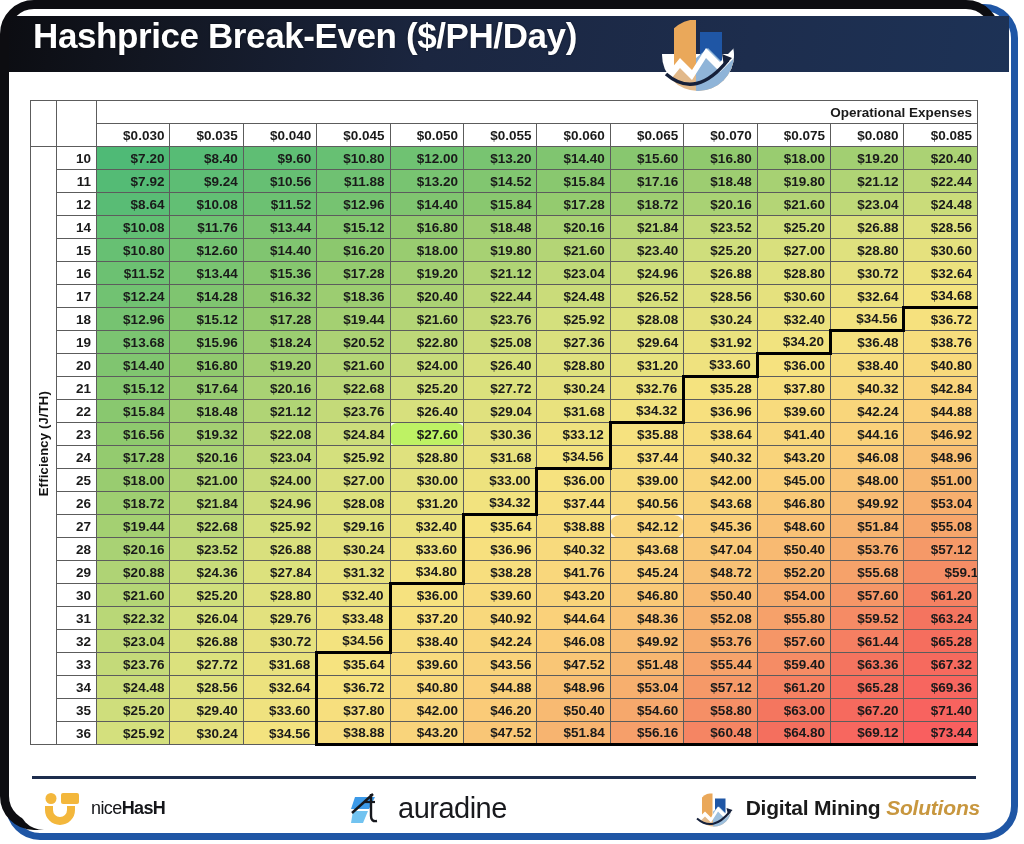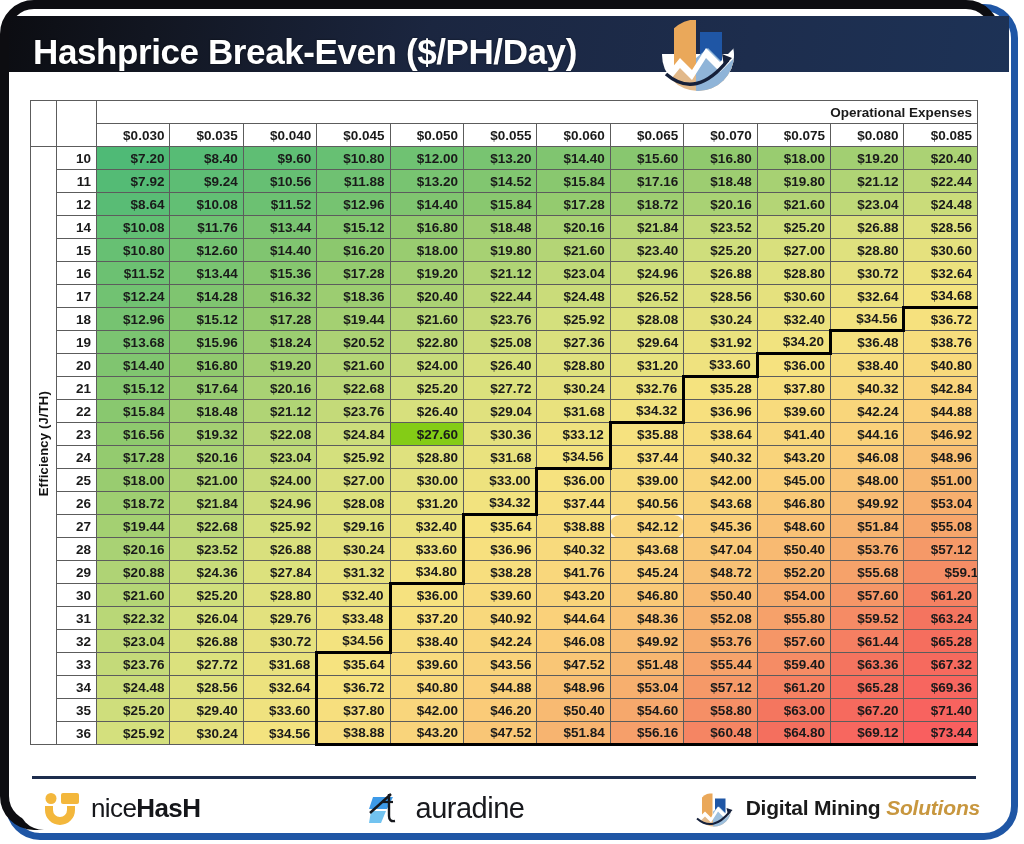--- a/index.html
+++ b/index.html
@@ -41,21 +41,21 @@
     border-radius: 26px;
     overflow: hidden;
   }
   
   .title-bar {
     position: absolute;
     left: 9px; top: 16px;
     width: 1000px; height: 56px;
     background: linear-gradient(100deg, #0c0d12 0%, #121621 14%, #1b2640 42%, #1d2d4d 74%, #1d3256 100%);
     display: flex;
-    align-items: flex-end;
+    align-items: flex-start;
     padding-left: 24px;
     border-top-left-radius: 2px;
   }
   .title-text {
     color: #ffffff;
     font-size: 35px;
     font-weight: bold;
     letter-spacing: -0.4px;
     white-space: nowrap;
     text-shadow: 0 0 2px rgba(0,0,0,.6);
@@ -156,21 +156,21 @@
   .footer {
     position: absolute;
     left: 14px; top: 780px;
     width: 994px; height: 56px;
     display: flex;
     align-items: center;
     justify-content: space-between;
     padding: 0 28px;
   }
   .logo { display: flex; align-items: center; gap: 9px; }
-  .nh-text { font-size: 26px; color: #15161a; letter-spacing: -0.6px; }
+  .nh-text { font-size: 18px; color: #15161a; letter-spacing: -0.6px; }
   .nh-text b { font-weight: bold; }
   .nh-text .thin { font-weight: 400; }
   .aur-text { font-size: 29px; color: #18191d; letter-spacing: -0.5px; font-weight: 400; }
   .dms-text { font-size: 21px; color: #1a1a1a; font-weight: bold; letter-spacing: -0.2px; }
   .dms-text i { color: #c8973f; font-style: italic; font-weight: bold; }
 </style>
 </head>
 <body>
 
 <div id="root">
@@ -403,21 +403,21 @@
             <td class="cell" style="background: rgb(248, 219, 125);">$39.60</td>
             <td class="cell" style="background: rgb(249, 214, 123);">$42.24</td>
             <td class="cell" style="background: rgb(250, 208, 122);">$44.88</td>
           </tr>
           <tr>
             <td class="row-head">23</td>
             <td class="cell" style="background: rgb(142, 201, 110);">$16.56</td>
             <td class="cell" style="background: rgb(163, 207, 114);">$19.32</td>
             <td class="cell" style="background: rgb(184, 214, 119);">$22.08</td>
             <td class="cell" style="background: rgb(204, 221, 123);">$24.84</td>
-            <td class="cell" style="background: #84cc16;">$27.60</td>
+            <td class="cell" style="background: #bef264; border-radius: 7px;">$27.60</td>
             <td class="cell" style="background: rgb(228, 225, 126);">$30.36</td>
             <td class="cell" style="background: rgb(238, 226, 126);">$33.12</td>
             <td class="cell brd-l brd-t" style="background: rgb(246, 226, 127);">$35.88</td>
             <td class="cell" style="background: rgb(247, 221, 125);">$38.64</td>
             <td class="cell" style="background: rgb(248, 215, 124);">$41.40</td>
             <td class="cell" style="background: rgb(250, 210, 122); margin-top: 16px;">$44.16</td>
             <td class="cell" style="background: rgb(249, 200, 119);">$46.92</td>
           </tr>
           <tr>
             <td class="row-head">24</td>

